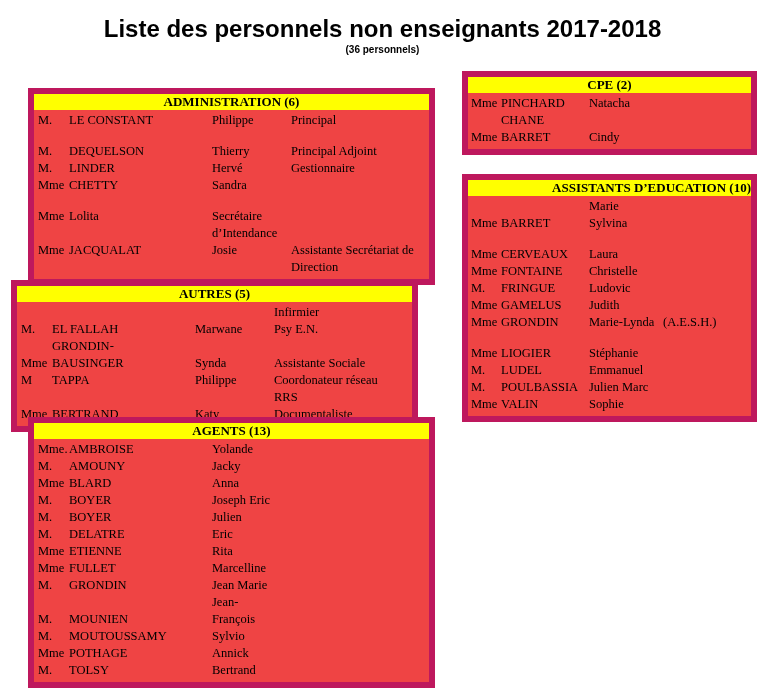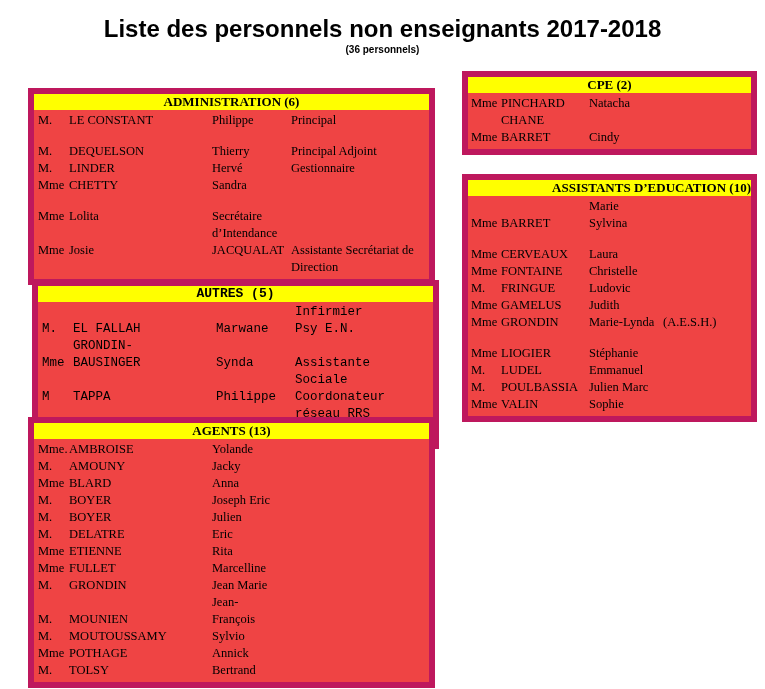--- a/index.html
+++ b/index.html
@@ -21,21 +21,21 @@
   }
   .doc-title { font-size: 24px; line-height: 22px; }
   .doc-subtitle { font-size: 10px; line-height: 16px; margin-top: 2px; }
 
   .box {
     position: absolute;
     border: 6px solid #be185d;
     background: #ef4444;
   }
   .box-admin      { left: 28px;  top: 88px;  width: 407px; }
-  .box-autres     { left: 32px;  top: 280px; width: 407px; font-family: Liberation Mono, monospace; }
+  .box-autres     { left: 11px;  top: 280px; width: 407px; }
   .box-agents     { left: 28px;  top: 417px; width: 407px; }
   .box-cpe        { left: 462px; top: 71px;  width: 295px; }
   .box-assistants { left: 462px; top: 174px; width: 295px; }
 
   .box-header {
     background: #FFFF00;
     font-weight: bold;
     text-align: center;
     font-size: 13px;
     line-height: 16px;
@@ -103,22 +103,22 @@
           <span class="cell cell-2"></span>
           <span class="cell cell-3"></span>
         </div>
         <div class="row">
           <span class="cell cell-0">Mme</span>
           <span class="cell cell-2">Lolita</span>
           <span class="cell cell-3">Secrétaire d’Intendance</span>
         </div>
         <div class="row">
           <span class="cell cell-0">Mme</span>
+          <span class="cell cell-1">JACQUALAT</span>
           <span class="cell cell-2">Josie</span>
-          <span class="cell cell-1">JACQUALAT</span>
           <span class="cell cell-3">Assistante Secrétariat de Direction</span>
         </div>
       </div>
   </section>
 
   <section class="box box-left box-autres">
     <div class="box-header" style="background: rgb(255, 255, 0);">AUTRES (5)</div>
     <div class="rows">
         <div class="row">
           <span class="cell cell-0"></span>

